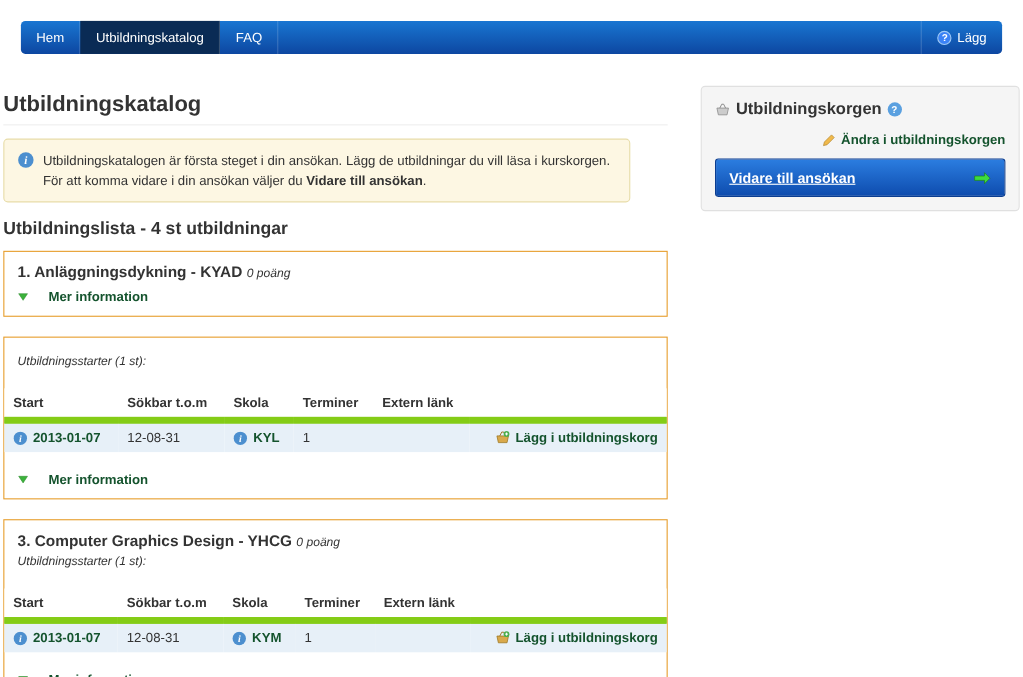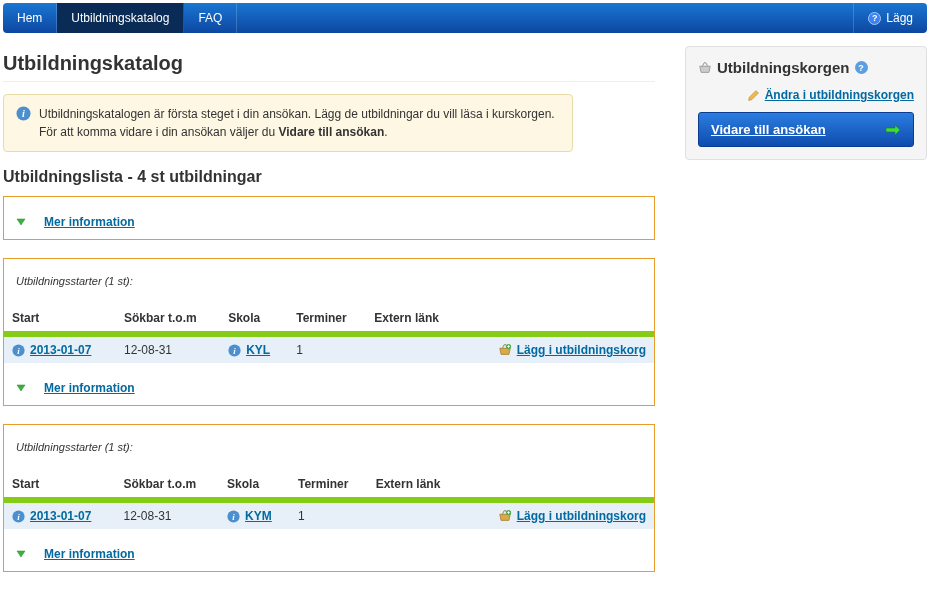--- a/index.html
+++ b/index.html
@@ -7,21 +7,21 @@
       font-family: Arial, Helvetica, sans-serif;
       font-size: 12px;
       color: #333;
       background: #fff;
       width: 930px;
     }
     
     .navbar {
       background: linear-gradient(to bottom, #1976d2, #0d47a1);
       border-radius: 4px;
-      margin: 3px;
+      margin: 19px;
       display: flex;
       height: 30px;
       align-items: stretch;
       color: #fff;
       font-size: 12px;
     }
     .navbar .nav-item {
       padding: 0 14px;
       display: flex;
       align-items: center;
@@ -51,21 +51,21 @@
       color: #fff;
     }
     
     .content-wrap {
       display: flex;
       padding: 10px 3px;
       gap: 30px;
       align-items: flex-start;
     }
     .main { flex: 1; min-width: 0; }
-    .side { width: 242px; }
+    .side { width: 290px; }
     
     h1 {
       font-size: 20px;
       font-weight: bold;
       margin: 6px 0 12px;
       border-bottom: 1px solid #eee;
       padding-bottom: 6px;
     }
     
     .info-box {
@@ -120,22 +120,21 @@
       gap: 18px;
       align-items: flex-start;
       margin-top: 8px;
     }
     .arrow-down-icon {
       width: 10px; height: 10px;
       display: inline-block;
     }
     .arrow-down-icon svg polygon { fill: #3bb23b; stroke: #2a8a2a; stroke-width: 0.5; }
     .link {
-      color: #0369a1;
-      text-decoration: underline;
+      color: #14532d;
       font-weight: bold;
       cursor: pointer;
     }
     
     table.starts {
       width: 100%;
       border-collapse: collapse;
       font-size: 12px;
       margin-top: 4px;
     }
@@ -245,20 +244,25 @@
       </svg>
       <div>
         <span>Utbildningskatalogen är första steget i din ansökan. Lägg de utbildningar du vill läsa i kurskorgen. För att komma vidare i din ansökan väljer du </span><b>Vidare till ansökan</b><span>.</span>
       </div>
     </div>
 
     <h2>Utbildningslista - 4 st utbildningar</h2>
 
     <div class="card">
       <div class="card-pad">
+        <div class="card-title">
+          <span>1.</span>
+          <span>Anläggningsdykning - KYAD</span>
+          <span class="pts"><span>0</span> <span>poäng</span></span>
+        </div>
         <div class="more-link-row">
           <span class="arrow-down-icon">
             <svg viewBox="0 0 10 10">
                 <polygon points="5,9 1,3 9,3"></polygon>
               </svg>
           </span>
           <span class="link">Mer information</span>
         </div>
       </div>
     </div>
@@ -327,20 +331,25 @@
                 <polygon points="5,9 1,3 9,3"></polygon>
               </svg>
           </span>
           <span class="link">Mer information</span>
         </div>
       </div>
     </div>
 
     <div class="card">
       <div class="card-pad">
+        <div class="card-title">
+          <span>3.</span>
+          <span>Computer Graphics Design - YHCG</span>
+          <span class="pts"><span>0</span> <span>poäng</span></span>
+        </div>
         <div class="card-sub">
           <span>Utbildningsstarter</span>
           <span>(1 st)</span>:
         </div>
       </div>
       <table class="starts">
         <thead>
           <tr>
             <th>Start</th>
             <th>Sökbar t.o.m</th>

